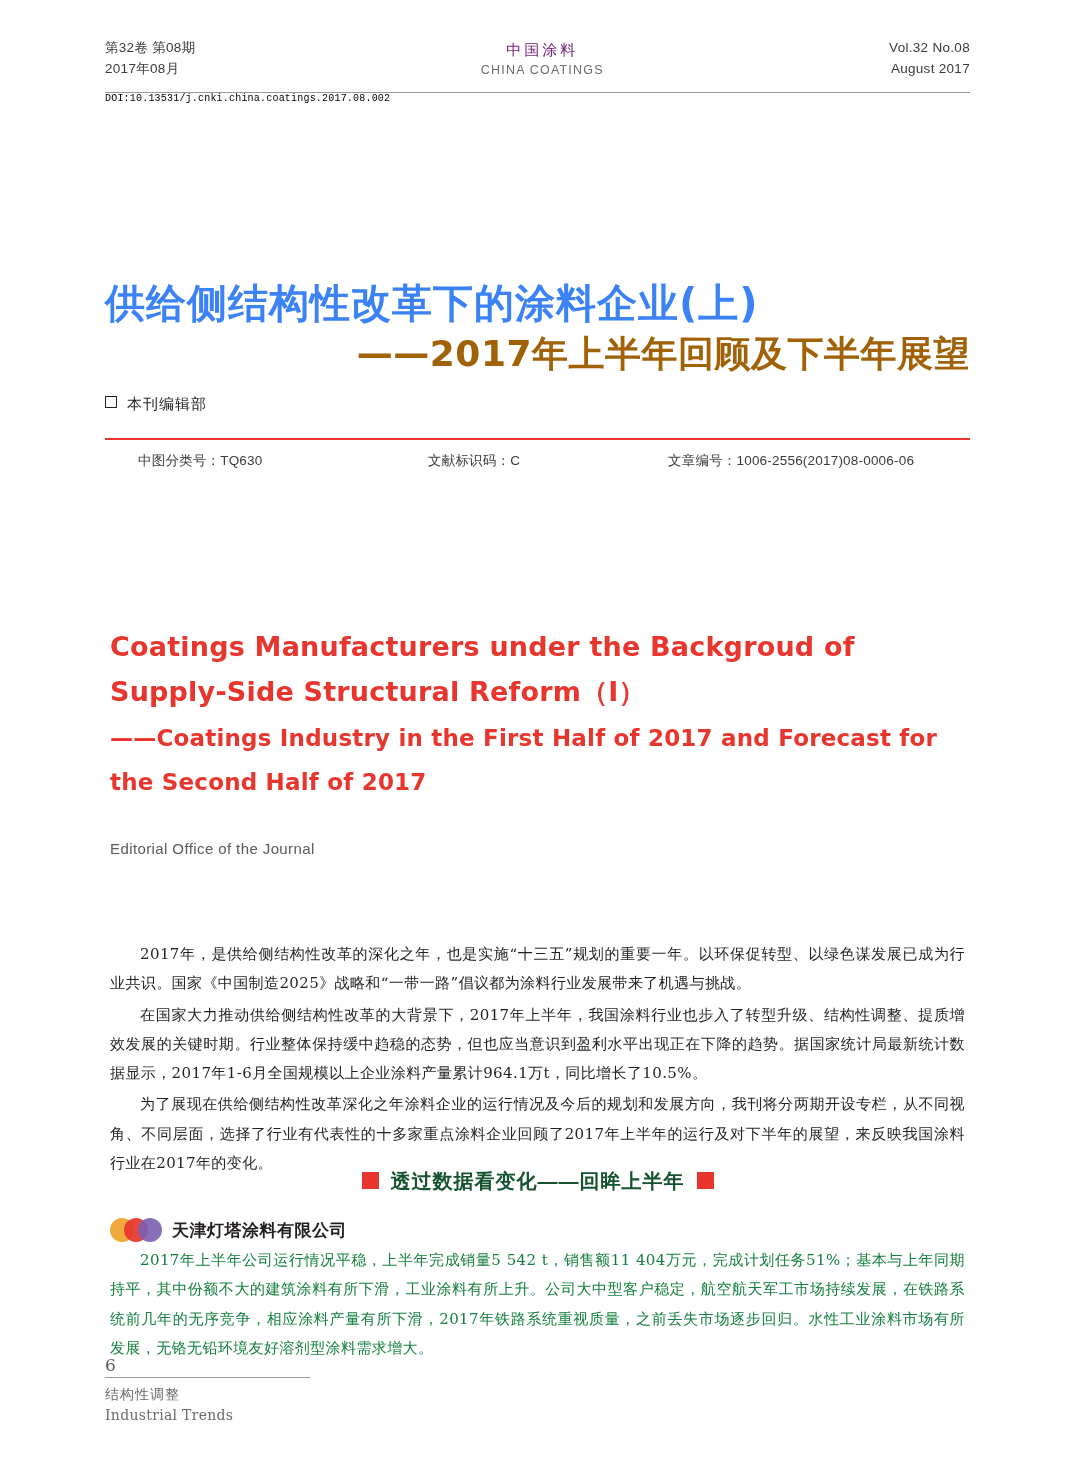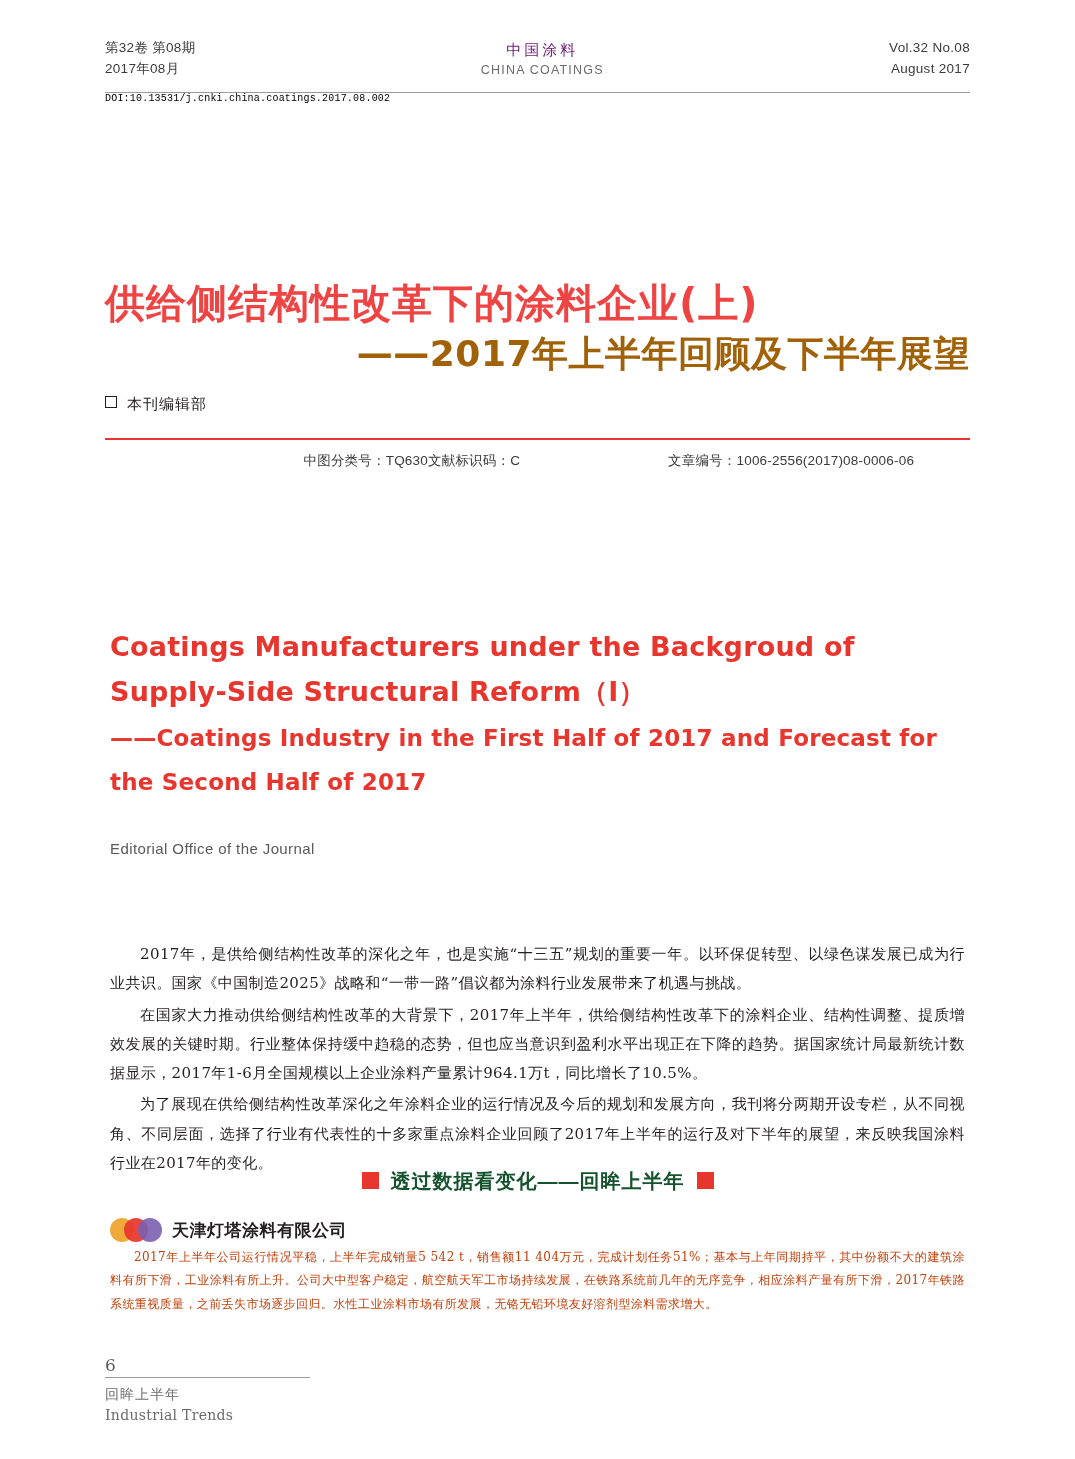--- a/index.html
+++ b/index.html
@@ -73,21 +73,21 @@
     position: absolute;
     left: 105px;
     top: 278px;
     width: 865px;
   }
   .cn-title-1 {
     font-family: "DejaVu Sans", sans-serif;
     font-weight: bold;
     font-size: 40px;
     line-height: 1.25;
-    color: #ef4444;
+    color: #3b82f6;
     letter-spacing: 1px;
   }
   .cn-title-2 {
     font-family: "DejaVu Sans", sans-serif;
     font-weight: bold;
     font-size: 36px;
     line-height: 1.35;
     color: #a16207;
     text-align: right;
     letter-spacing: 0.5px;
@@ -118,21 +118,21 @@
   .meta-row {
     position: absolute;
     left: 138px;
     top: 452px;
     width: 800px;
     display: flex;
     font-size: 13.5px;
     color: #3b3b3b;
     letter-spacing: 0.2px;
   }
-  .meta-row .m1 { width: 290px; text-align: right; }
+  .meta-row .m1 { width: 290px; }
   .meta-row .m2 { width: 240px; }
   .meta-row .m3 { flex: 1; }
 
   
   .en-title {
     position: absolute;
     left: 110px;
     top: 625px;
     width: 860px;
     color: #e8352d;
@@ -229,23 +229,23 @@
   .logo .c3 { left: 28px; background: #7b5fb0; opacity: .9; }
   .company-name {
     font-family: "DejaVu Serif", serif;
     font-size: 17px;
     font-weight: bold;
     color: #231f20;
     letter-spacing: 0.5px;
   }
   .company-body {
     font-family: "DejaVu Serif", serif;
-    font-size: 12px;
+    font-size: 15px;
     line-height: 1.95;
-    color: #c2410c;
+    color: #15803d;
     text-align: justify;
   }
   .company-body p {
     margin: 0;
     text-indent: 2em;
     letter-spacing: 0.4px;
   }
 
   
   .footer {
@@ -320,21 +320,21 @@
   <div class="en-title">
     <div class="l1">Coatings Manufacturers under the Backgroud of</div>
     <div class="l1">Supply-Side Structural Reform（I）</div>
     <div class="l2">——Coatings Industry in the First Half of 2017 and Forecast for</div>
     <div class="l2">the Second Half of 2017</div>
   </div>
   <div class="en-author">Editorial Office of the Journal</div>
 
   <div class="body-text">
     <p>2017年，是供给侧结构性改革的深化之年，也是实施“十三五”规划的重要一年。以环保促转型、以绿色谋发展已成为行业共识。国家《中国制造2025》战略和“一带一路”倡议都为涂料行业发展带来了机遇与挑战。</p>
-    <p>在国家大力推动供给侧结构性改革的大背景下，2017年上半年，供给侧结构性改革下的涂料企业、结构性调整、提质增效发展的关键时期。行业整体保持缓中趋稳的态势，但也应当意识到盈利水平出现正在下降的趋势。据国家统计局最新统计数据显示，2017年1-6月全国规模以上企业涂料产量累计964.1万t，同比增长了10.5%。</p>
+    <p>在国家大力推动供给侧结构性改革的大背景下，2017年上半年，我国涂料行业也步入了转型升级、结构性调整、提质增效发展的关键时期。行业整体保持缓中趋稳的态势，但也应当意识到盈利水平出现正在下降的趋势。据国家统计局最新统计数据显示，2017年1-6月全国规模以上企业涂料产量累计964.1万t，同比增长了10.5%。</p>
     <p>为了展现在供给侧结构性改革深化之年涂料企业的运行情况及今后的规划和发展方向，我刊将分两期开设专栏，从不同视角、不同层面，选择了行业有代表性的十多家重点涂料企业回顾了2017年上半年的运行及对下半年的展望，来反映我国涂料行业在2017年的变化。</p>
   </div>
 
   <div class="section-banner">
     <span class="sq left"></span><span>透过数据看变化——回眸上半年</span><span class="sq right"></span>
   </div>
 
   <div class="company">
     <div class="company-head">
       <span class="logo">
@@ -345,17 +345,17 @@
       <span class="company-name">天津灯塔涂料有限公司</span>
     </div>
     <div class="company-body">
       <p>2017年上半年公司运行情况平稳，上半年完成销量5 542 t，销售额11 404万元，完成计划任务51%；基本与上年同期持平，其中份额不大的建筑涂料有所下滑，工业涂料有所上升。公司大中型客户稳定，航空航天军工市场持续发展，在铁路系统前几年的无序竞争，相应涂料产量有所下滑，2017年铁路系统重视质量，之前丢失市场逐步回归。水性工业涂料市场有所发展，无铬无铅环境友好溶剂型涂料需求增大。</p>
     </div>
   </div>
 
   <div class="footer">
     <div class="pageno">6</div>
     <div class="fr"></div>
-    <div class="cn">回眸上半年</div>
+    <div class="cn">结构性调整</div>
     <div class="en">Industrial Trends</div>
   </div>
 
 </div>
 
 </body></html>

